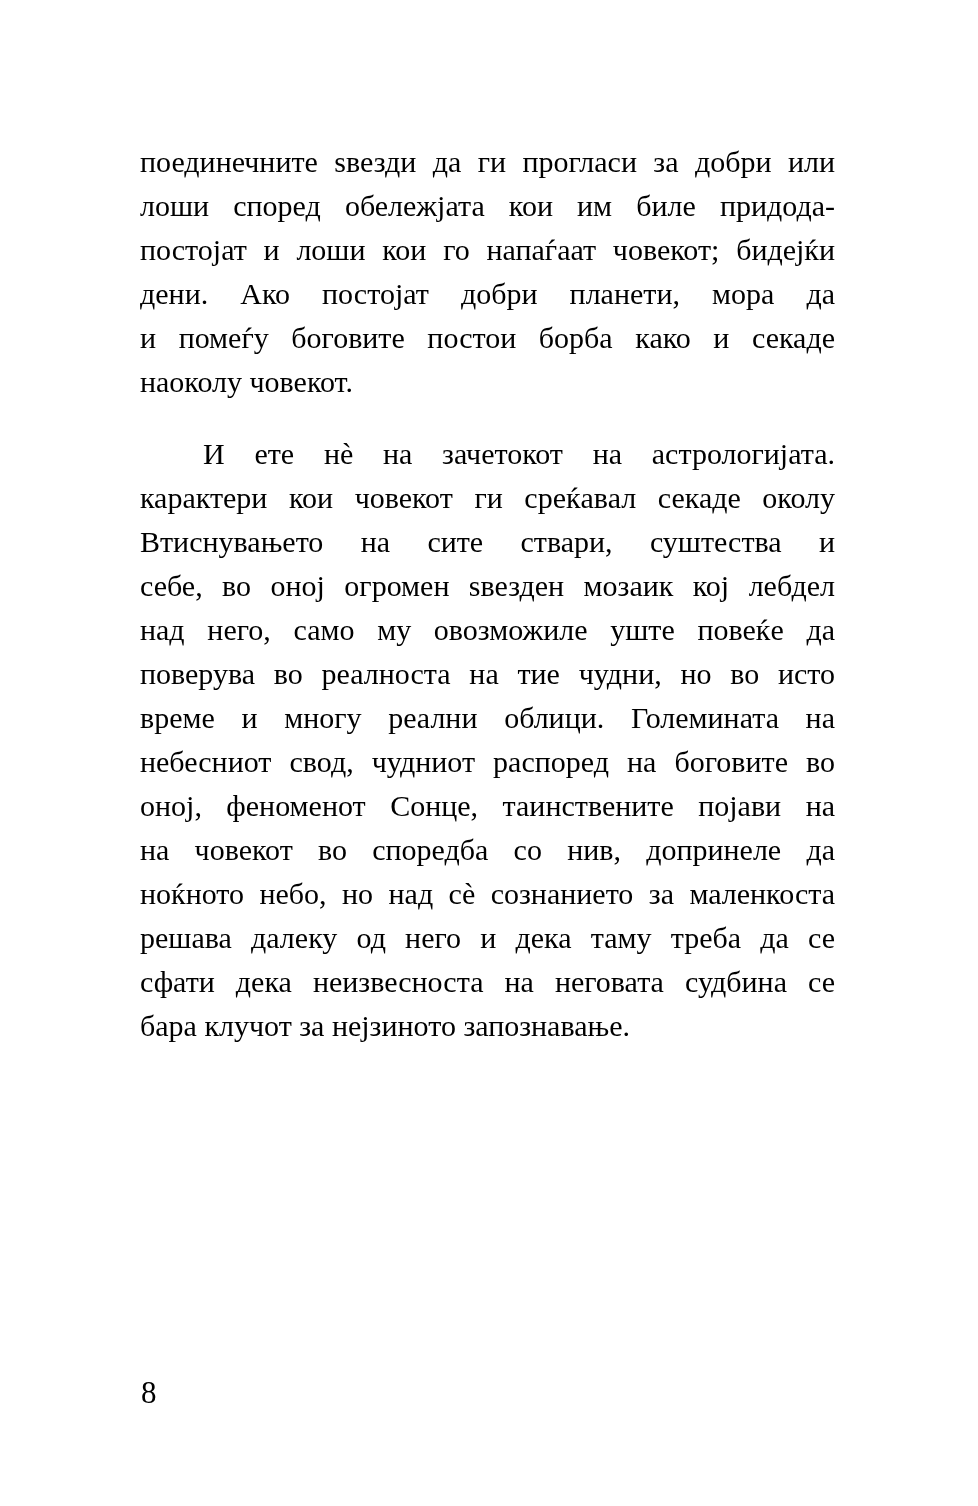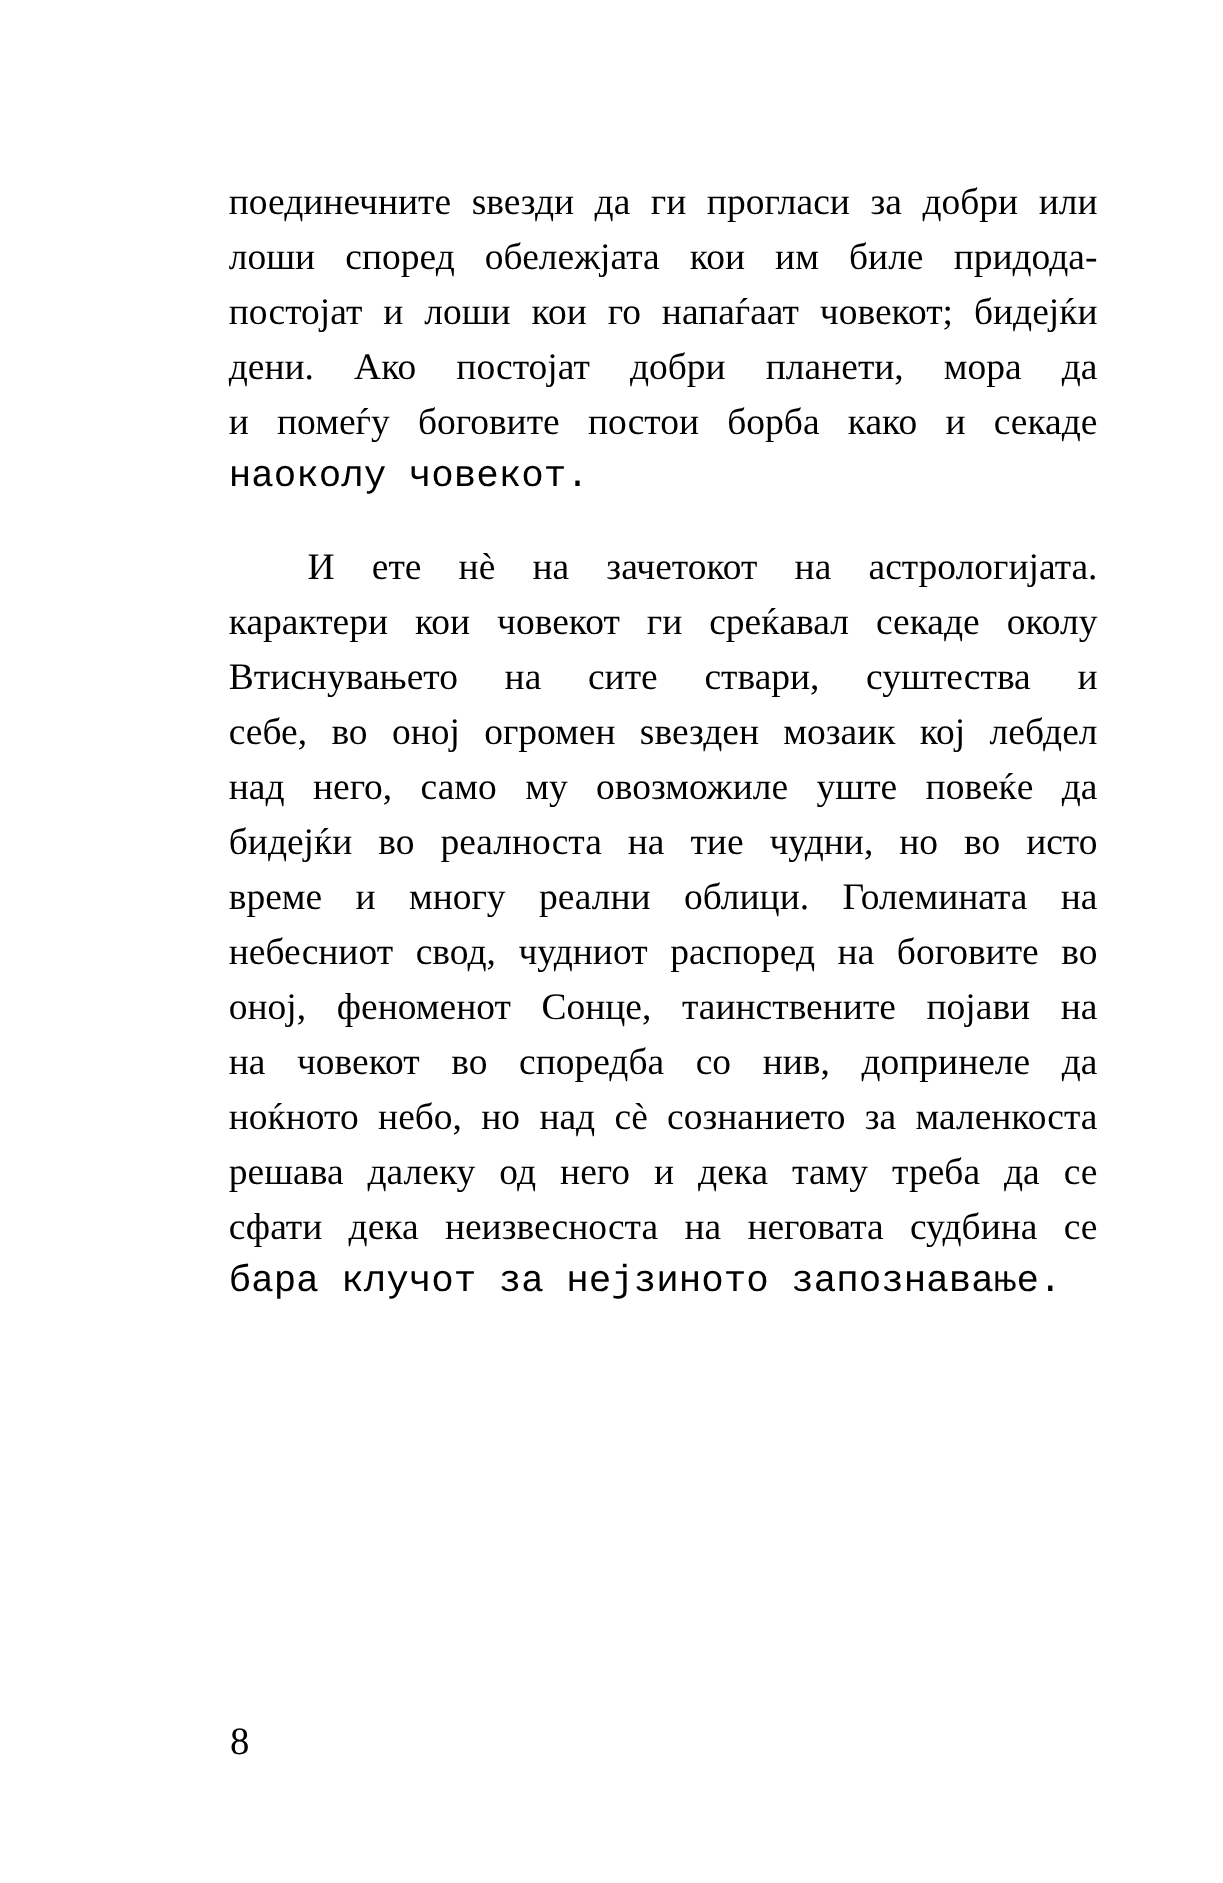--- a/index.html
+++ b/index.html
@@ -9,21 +9,20 @@
   body {
     width: 978px;
     height: 1506px;
     position: relative;
     font-family: "Liberation Serif", "DejaVu Serif", serif;
     overflow: hidden;
   }
   .page {
     position: absolute;
     inset: 0;
-    margin-left: 43px;
   }
   .text-block {
     position: absolute;
     left: 140px;
     top: 140px;
     width: 695px;
   }
   .paragraph {
     margin: 0;
   }
@@ -35,21 +34,20 @@
     line-height: 44px;
     white-space: nowrap;
   }
   .line.justify {
     text-align: justify;
     text-align-last: justify;
   }
   .line.left {
     text-align: left;
     text-align-last: left;
-    font-family: Liberation Mono, monospace;
   }
   .line.indent {
     text-indent: 63px;
   }
   .page-number {
     position: absolute;
     left: 141px;
     top: 1371px;
     font-size: 31px;
     line-height: 44px;
@@ -67,21 +65,21 @@
         <div class="line justify">дени. Ако постојат добри планети, мора да</div>
         <div class="line justify">и помеѓу боговите постои борба како и секаде</div>
         <div class="line left">наоколу човекот.</div>
       </div>
       <div class="paragraph">
         <div class="line justify indent">И ете нѐ на зачетокот на астрологијата.</div>
         <div class="line justify">карактери кои човекот ги среќавал секаде околу</div>
         <div class="line justify">Втиснувањето на сите ствари, суштества и</div>
         <div class="line justify">себе, во оној огромен ѕвезден мозаик кој лебдел</div>
         <div class="line justify">над него, само му овозможиле уште повеќе да</div>
-        <div class="line justify">бидејќи во реалноста на тие чудни, но во исто</div>
+        <div class="line justify">поверува во реалноста на тие чудни, но во исто</div>
         <div class="line justify">време и многу реални облици. Големината на</div>
         <div class="line justify">небесниот свод, чудниот распоред на боговите во</div>
         <div class="line justify">оној, феноменот Сонце, таинствените појави на</div>
         <div class="line justify">на човекот во споредба со нив, допринеле да</div>
         <div class="line justify">ноќното небо, но над сѐ сознанието за маленкоста</div>
         <div class="line justify">решава далеку од него и дека таму треба да се</div>
         <div class="line justify">сфати дека неизвесноста на неговата судбина се</div>
         <div class="line left">бара клучот за нејзиното запознавање.</div>
       </div>
     </div>

